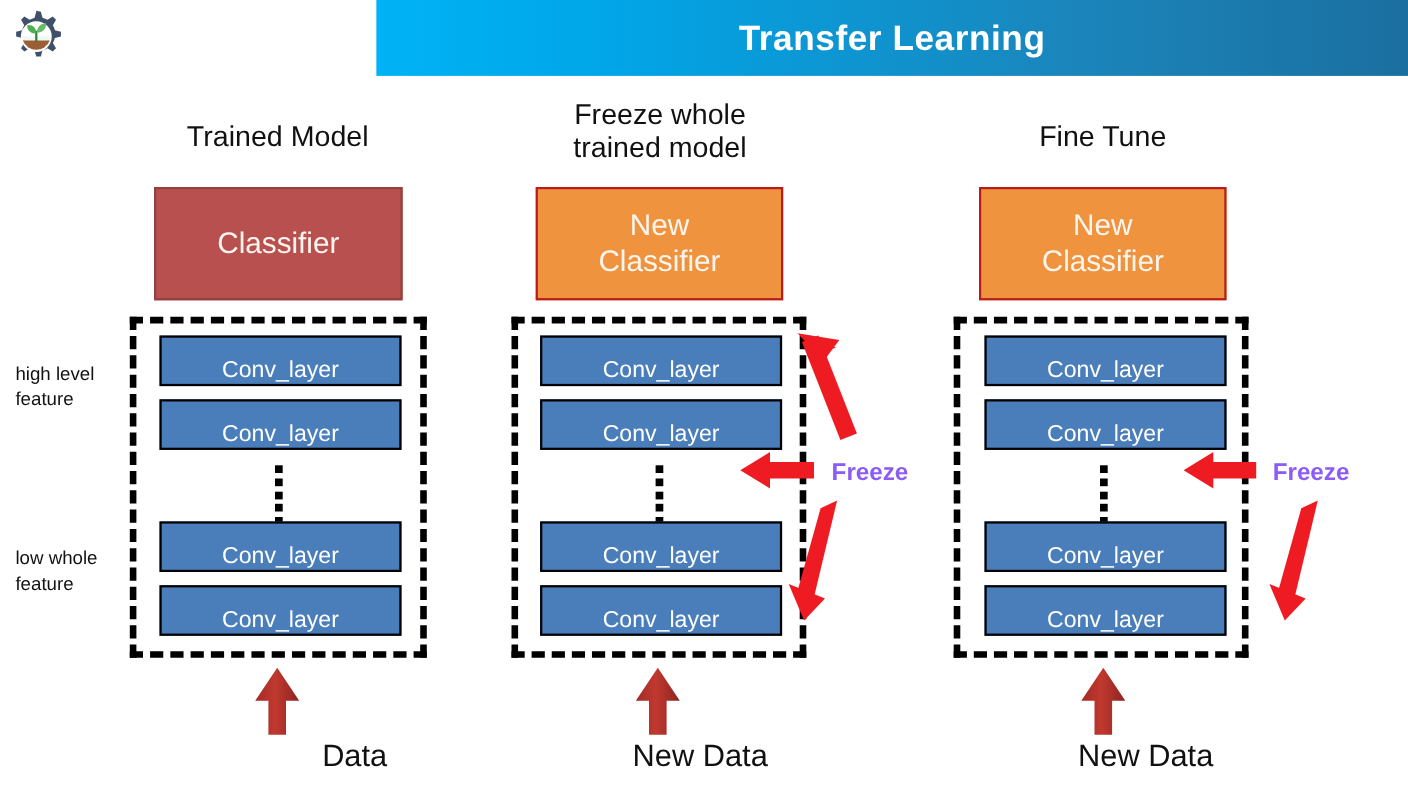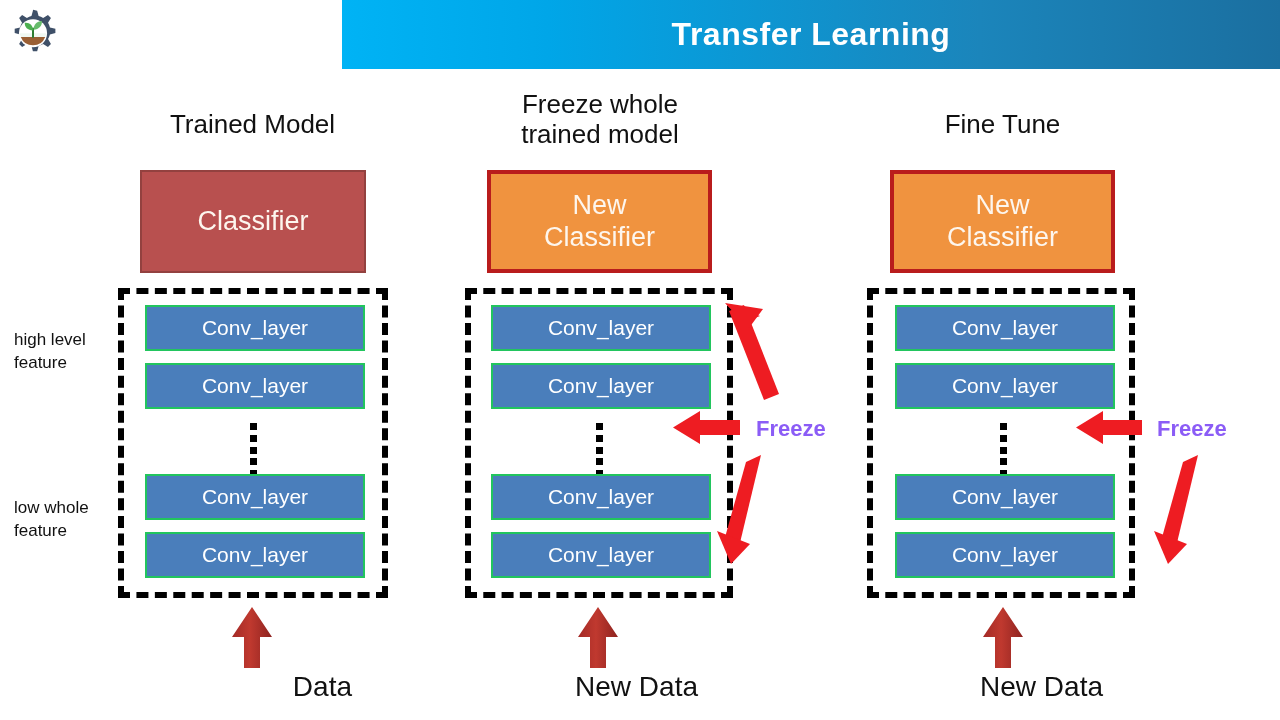--- a/index.html
+++ b/index.html
@@ -106,39 +106,39 @@
     color: #fdf6ee;
     line-height: 1.15;
     box-sizing: border-box;
   }
   .classifier-red {
     background: #b8504f;
     border: 2px solid #93413f;
   }
   .classifier-orange {
     background: #f0933f;
-    border: 4px solid #b91c1c;
+    border: 2px solid #b91c1c;
   }
 
   
   .dashed-box {
     position: absolute;
     border: 6px dashed #000000;
     box-sizing: border-box;
     background: transparent;
   }
 
   
   .conv-box {
     position: absolute;
     background: #4a7ebb;
-    border: 2px solid #22c55e;
+    border: 2px solid #000000;
     box-sizing: border-box;
     display: flex;
-    align-items: center;
+    align-items: flex-end;
     justify-content: center;
     color: #ffffff;
     font-size: 21px;
     font-family: "Liberation Sans", sans-serif;
   }
 
   
   .vdots {
     position: absolute;
     display: flex;

